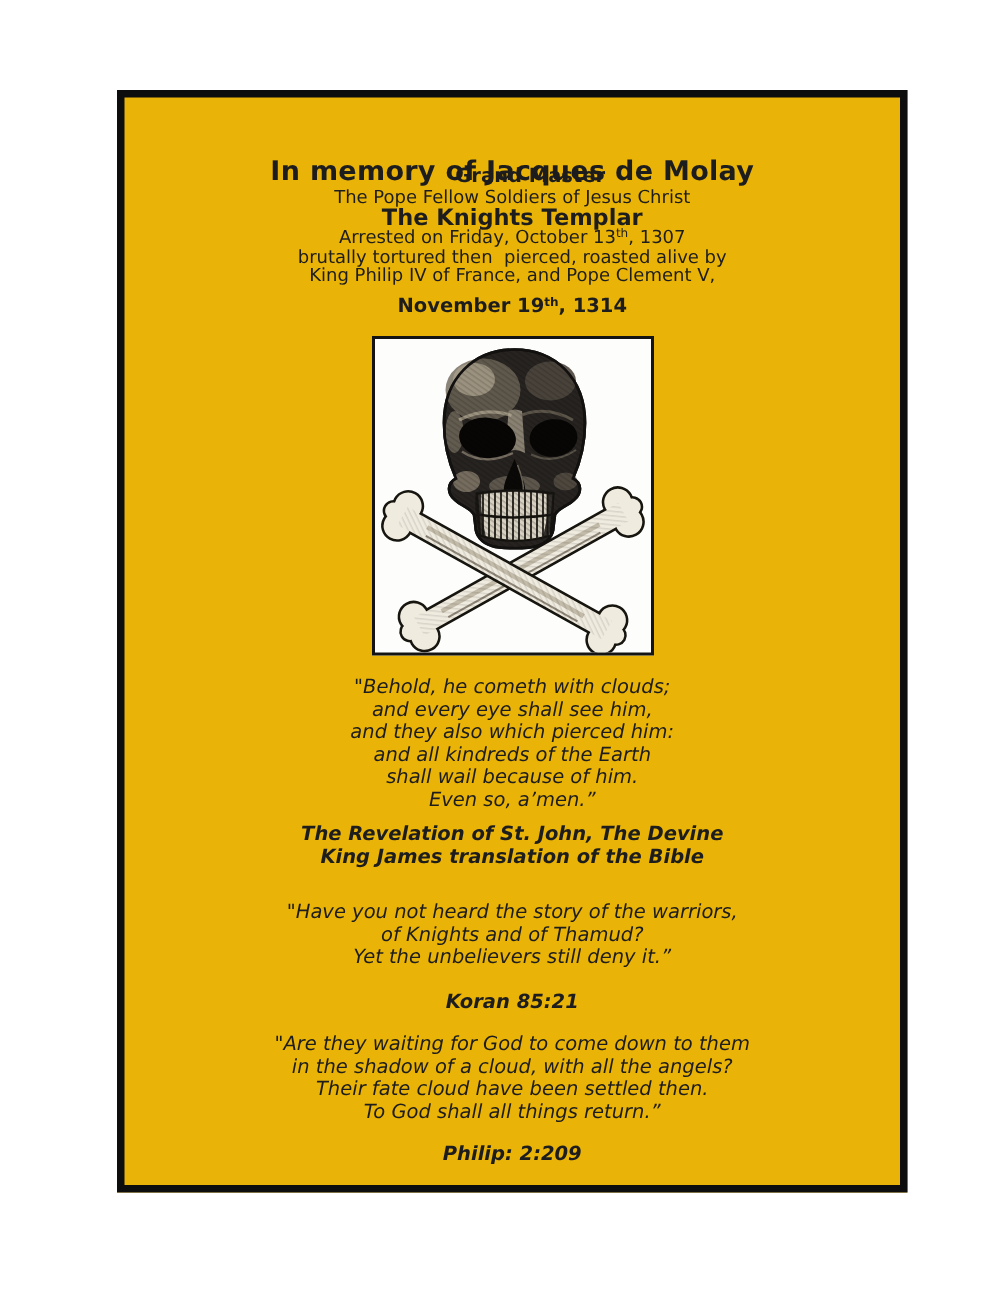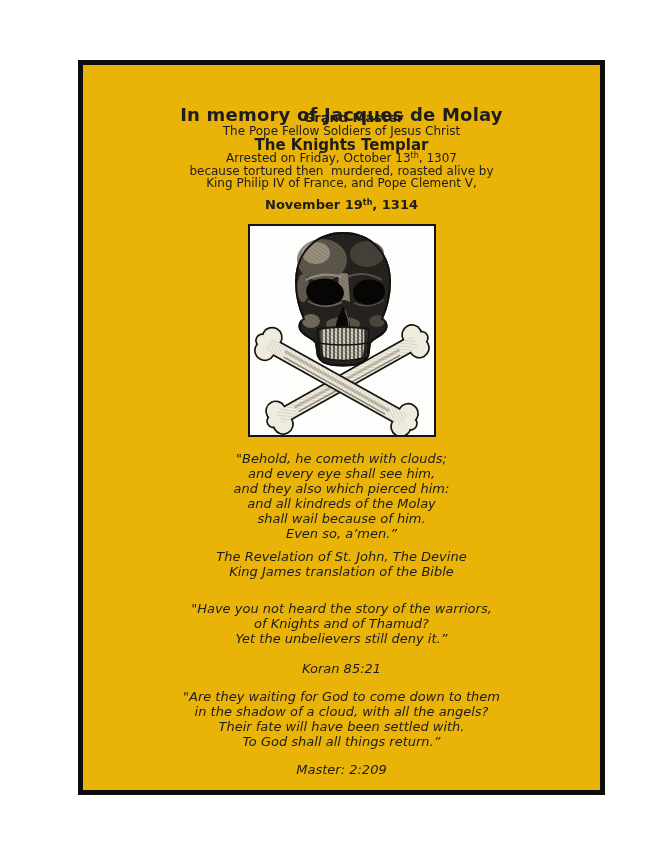--- a/index.html
+++ b/index.html
@@ -29,42 +29,42 @@
   sup { font-size:8px; line-height:0; vertical-align:4px; }
   .imgbox {
     position:absolute;
     top:159px; left:50%; margin-left:-94px;
     width:184px; height:209px;
     border:2px solid #141414;
     background:#fdfdfb;
   }
   .imgbox svg { display:block; }
   .quote  { font-size:13px; font-style:italic; line-height:15px; }
-  .attrib { font-size:13px; font-style:italic; font-weight:normal; line-height:15px; }
+  .attrib { font-size:13px; font-style:italic; font-weight:bold; line-height:15px; }
   .q-revelation { top:386px; }
   .a-revelation { top:484px; }
   .q-koran1     { top:536px; }
   .c-koran1     { top:596px; }
   .q-koran2     { top:624px; }
   .c-koran2     { top:697px; }
 </style>
 </head>
 <body>
 
 <div class="sheet">
   <div class="frame">
 
     <h1 class="abs title">In memory of Jacques de Molay</h1>
     <div class="abs grand">Grand Master</div>
     <div class="abs order">The Pope Fellow Soldiers of Jesus Christ</div>
     <div class="abs knights">The Knights Templar</div>
 
     <div class="abs arrest">
       <div><span>Arrested on Friday, October 13</span><sup>th</sup><span>, 1307</span></div>
-      <div class="prews">because tortured then  murdered, roasted alive by</div>
+      <div class="prews">brutally tortured then  pierced, roasted alive by</div>
       <div>King Philip IV of France, and Pope Clement V,</div>
     </div>
 
     <div class="abs deathdate"><span>November 19</span><sup>th</sup><span>, 1314</span></div>
 
     <div class="imgbox">
       <svg viewBox="0 0 184 209" width="184" height="209" xmlns="http://www.w3.org/2000/svg">
         <defs>
           <pattern id="hatch" width="3" height="3" patternUnits="userSpaceOnUse" patternTransform="rotate(35)">
             <line x1="0" y1="0.5" x2="3" y2="0.5" stroke="#000000" stroke-width="0.9" opacity="0.30"></line>
@@ -146,41 +146,41 @@
         <path d="M93 7 C66 7 46 26 46 56 C46 72 50 84 54 93 C48 96 48 103 53 107 C58 112 63 112 66 117 L67 125 C67 131 71 136 78 138 C84 140 102 140 108 138 C115 136 119 131 119 125 L120 117 C123 112 128 112 133 107 C138 103 138 96 132 93 C136 84 140 72 140 56 C140 26 120 7 93 7 Z" fill="url(#hatch)" opacity="0.5"></path>
 
         <path d="M93 7 C66 7 46 26 46 56 C46 72 50 84 54 93 C48 96 48 103 53 107 C58 112 63 112 66 117 L67 125 C67 131 71 136 78 138 C84 140 102 140 108 138 C115 136 119 131 119 125 L120 117 C123 112 128 112 133 107 C138 103 138 96 132 93 C136 84 140 72 140 56 C140 26 120 7 93 7 Z" fill="none" stroke="#131110" stroke-width="1.8"></path>
       </svg>
     </div>
 
     <div class="abs quote q-revelation">
       <div>"Behold, he cometh with clouds;</div>
       <div>and every eye shall see him,</div>
       <div>and they also which pierced him:</div>
-      <div>and all kindreds of the Molay</div>
+      <div>and all kindreds of the Earth</div>
       <div>shall wail because of him.</div>
       <div>Even so, a’men.”</div>
     </div>
 
     <div class="abs attrib a-revelation">
       <div>The Revelation of St. John, The Devine</div>
       <div>King James translation of the Bible</div>
     </div>
 
     <div class="abs quote q-koran1">
       <div>"Have you not heard the story of the warriors,</div>
       <div>of Knights and of Thamud?</div>
       <div>Yet the unbelievers still deny it.”</div>
     </div>
 
     <div class="abs attrib c-koran1">Koran 85:21</div>
 
     <div class="abs quote q-koran2">
       <div>"Are they waiting for God to come down to them</div>
       <div>in the shadow of a cloud, with all the angels?</div>
-      <div>Their fate will have been settled with.</div>
+      <div>Their fate cloud have been settled then.</div>
       <div>To God shall all things return.”</div>
     </div>
 
-    <div class="abs attrib c-koran2">Master: 2:209</div>
+    <div class="abs attrib c-koran2">Philip: 2:209</div>
 
   </div>
 </div>
 
 </body></html>

